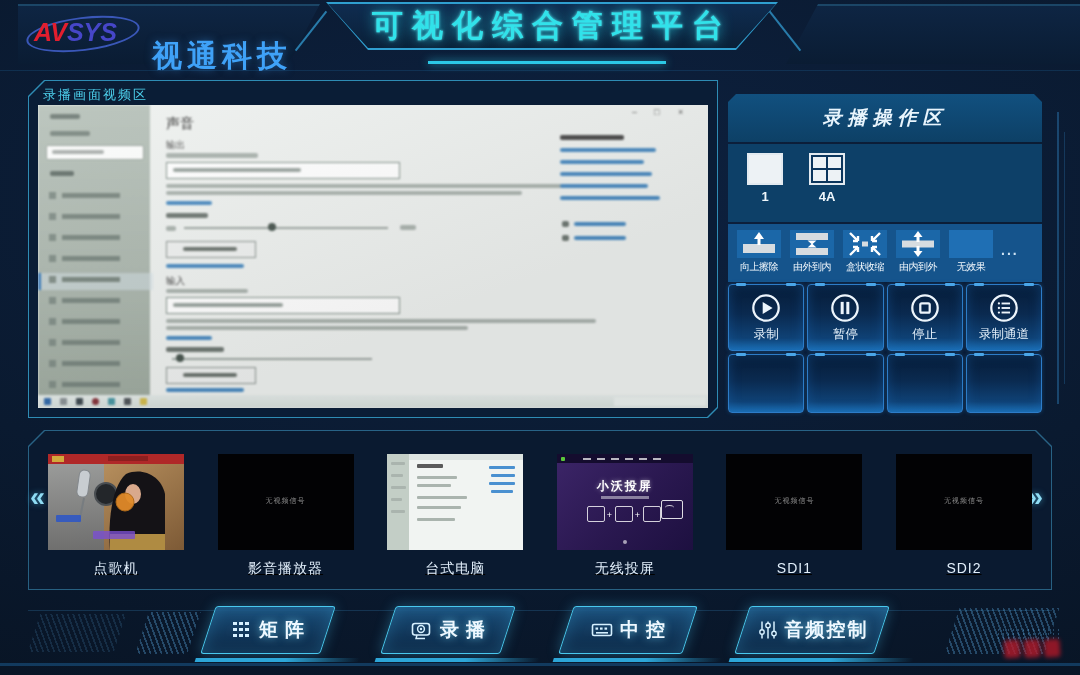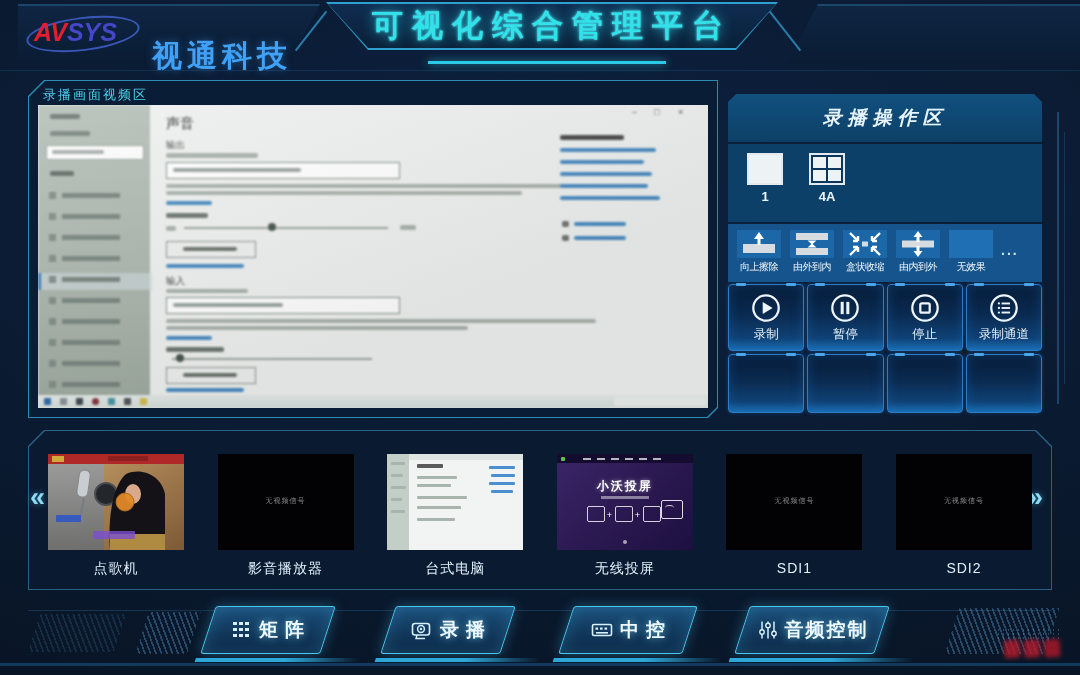--- a/index.html
+++ b/index.html
@@ -104,21 +104,21 @@
   .cell .clab{font-size:12.5px;color:#e9f4fd;margin-top:2px;white-space:nowrap;}
 
   
   .sframe{left:28px;top:430px;width:1024px;height:160px;background:rgba(70,170,215,.5);
     clip-path:polygon(16px 0,calc(100% - 16px) 0,100% 16px,100% 100%,0 100%,0 16px);}
   .sframe-in{position:absolute;inset:1px;background:#0a1a30;
     clip-path:polygon(16px 0,calc(100% - 16px) 0,100% 16px,100% 100%,0 100%,0 16px);}
   .arr{top:482px;font-size:27px;font-weight:700;color:#8fdcf4;cursor:pointer;text-shadow:0 0 6px rgba(80,200,240,.6);}
   .arr-l{left:30px;} .arr-r{left:1028px;}
   .thumbs{left:48px;top:454px;width:984px;display:flex;justify-content:space-between;}
-  .thumb{width:136px;cursor:pointer;}
+  .thumb{width:136px;cursor:pointer;text-decoration:underline;}
   .shot{position:relative;width:136px;height:96px;background:#020204;overflow:hidden;}
   .t-label{text-align:center;margin-top:10px;font-size:14px;color:#e2effb;letter-spacing:1px;}
   .nosig{position:absolute;left:0;right:0;top:42px;text-align:center;font-size:7px;color:#8d8d8d;letter-spacing:1px;}
   .kara svg{display:block;filter:blur(.4px);}
   .desk{background:#f1f4f2;}
   .desk .dstrip{left:0;top:0;width:22px;height:96px;background:#c3cec6;}
   .desk .drow{position:absolute;height:3px;background:#aab4ae;border-radius:1px;}
   .desk .dblue{position:absolute;height:3px;background:#4a90d0;border-radius:1px;}
   .desk .dbar{left:0;bottom:0;width:136px;height:6px;background:#dde4e1;}
   .cast{background:linear-gradient(135deg,#3c2568 0%,#2a1850 55%,#1d1040 100%);}

